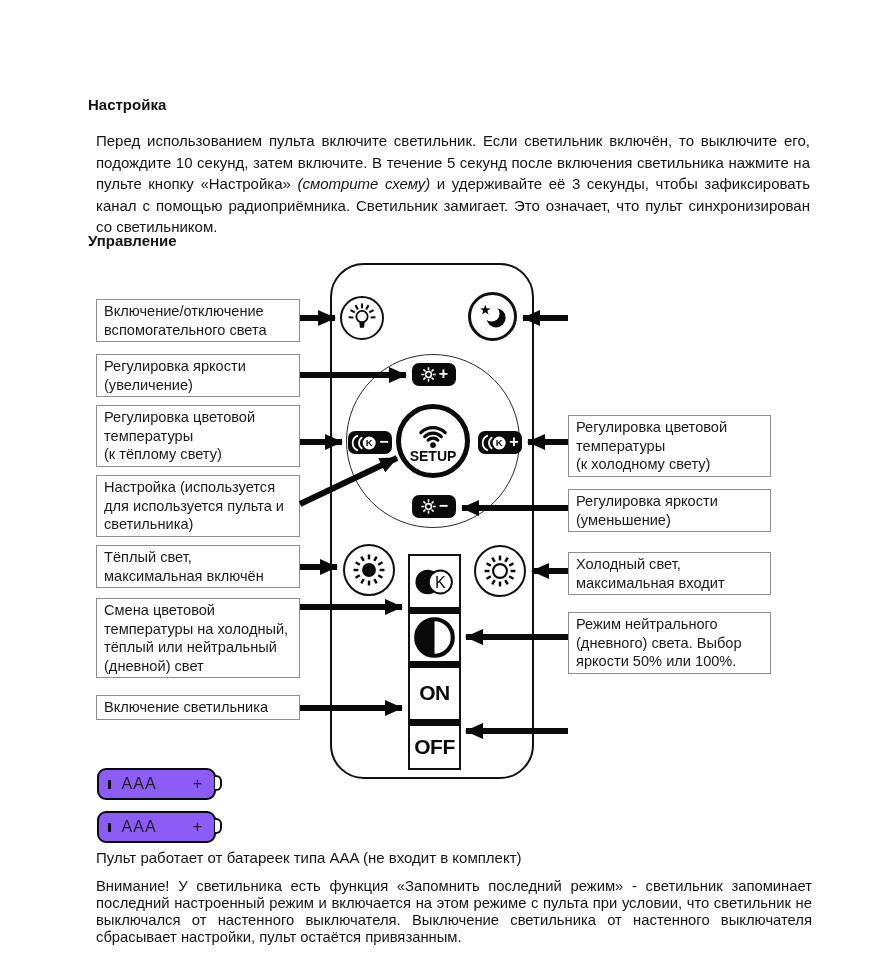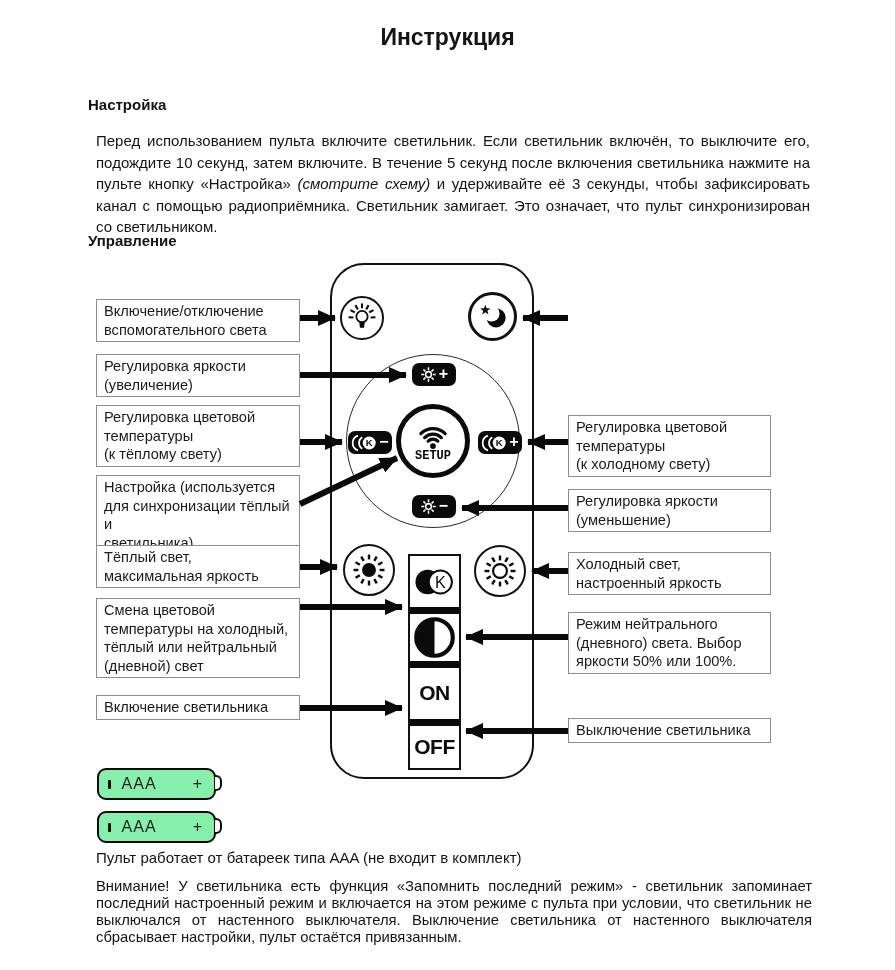--- a/index.html
+++ b/index.html
@@ -42,86 +42,84 @@
   .pill .sign { color:#fff; font-weight:800; font-size:16px; line-height:1;
                 transform:translateY(-1px); }
   .pill-plus  { left:412px; top:363px; }
   .pill-kmin  { left:348px; top:431px; }
   .pill-kplus { left:478px; top:431px; }
   .pill-min   { left:412px; top:495px; }
   .setup { left:396px; top:404px; width:74px; height:74px; background:#fff;
            border:5px solid #0a0a0a; border-radius:50%; z-index:2;
            display:flex; flex-direction:column; align-items:center;
            justify-content:center; }
-  .setup-label { font-size:12px; font-weight:800; letter-spacing:0;
-                 color:#0a0a0a; margin-top:-1px;font-family:Liberation Mono, monospace; }
+  .setup-label { font-size:14px; font-weight:800; letter-spacing:0;
+                 color:#0a0a0a; margin-top:-1px; }
   .btncol { left:408px; top:554px; width:53px; height:216px;
             border:2px solid #111; background:#fff; display:flex;
             flex-direction:column; }
   .cell { display:flex; align-items:center; justify-content:center; }
   .c1 { height:52px; } .c2 { height:48px; } .c3 { height:52px; } .c4 { height:43px;text-align:center; }
   .sep { height:7px; background:#0a0a0a; }
   .onoff { font-size:21px; font-weight:800; letter-spacing:-0.5px; color:#0a0a0a; }
   
   .arrows { left:0; top:0; z-index:5; pointer-events:none; }
   
   .battery { left:97px; width:119px; height:32px; border:2.6px solid #0a0a0a;
-             border-radius:9px; background:#86efac; display:flex; align-items:center;text-align:center; }
+             border-radius:9px; background:#8b5cf6; display:flex; align-items:center;text-align:center; }
   .bat1 { top:768px; } .bat2 { top:811px; }
   .bat-minus-mark { width:2.6px; height:9px; background:#0a0a0a;
                     margin-left:9px; border-radius:1px; }
   .bat-type { font-size:16px; margin-left:11px; letter-spacing:1px; color:#222; }
   .bat-plus { margin-left:auto; margin-right:12px; font-size:16px; color:#222; }
   .bat-nub { position:absolute; right:-8px; top:5px; width:7px; height:16px;
              border:2.6px solid #0a0a0a; border-left:none;
              border-radius:0 6px 6px 0; background:#fff; }
 </style>
 </head>
 <body>
 
 <div id="page">
 
   <div class="abs title">
-    <div>Инструкция</div>
   </div>
 
   <div class="abs heading" style="top:96px">Настройка</div>
   <div class="abs para" style="top:130px"><span>Перед использованием пульта включите светильник. Если светильник включён, то выключите его, подождите 10 секунд, затем включите. В течение 5 секунд после включения светильника нажмите на пульте кнопку «Настройка» </span><span class="it">(смотрите схему)</span><span> и удерживайте её 3 секунды, чтобы зафиксировать канал с помощью радиоприёмника. Светильник замигает. Это означает, что пульт синхронизирован со светильником.</span></div>
 
   <div class="abs heading" style="top:232px">Управление</div>
 
   <div class="abs box bl" style="top:299px">Включение/отключение
 вспомогательного света</div>
   <div class="abs box bl" style="top:354px">Регулировка яркости
 (увеличение)</div>
   <div class="abs box bl" style="top:405px">Регулировка цветовой
 температуры
 (к тёплому свету)</div>
   <div class="abs box bl" style="top:475px">Настройка (используется
-для синхронизации тёплый и
+для используется пульта и
 светильника)</div>
   <div class="abs box bl" style="top:545px">Тёплый свет,
-максимальная яркость</div>
+максимальная включён</div>
   <div class="abs box bl" style="top:695px">Включение светильника</div>
   <div class="abs box bl" style="top:598px">Смена цветовой
 температуры на холодный,
 тёплый или нейтральный
 (дневной) свет</div>
 
   <div class="abs box br" style="top:415px">Регулировка цветовой
 температуры
 (к холодному свету)</div>
   <div class="abs box br" style="top:489px">Регулировка яркости
 (уменьшение)</div>
   <div class="abs box br" style="top:552px">Холодный свет,
-настроенный яркость</div>
+максимальная входит</div>
   <div class="abs box br" style="top:612px">Режим нейтрального
 (дневного) света. Выбор
 яркости 50% или 100%.</div>
-  <div class="abs box br" style="top:718px">Выключение светильника</div>
 
   <div class="abs remote"></div>
   <div class="abs dpad"></div>
 
   <div class="abs cbtn bulb-btn">
     <svg width="36" height="36" viewBox="0 0 52 52">
       <g stroke="#0a0a0a" stroke-width="3">
         <line x1="26" y1="12" x2="26" y2="5"></line>
         <line x1="32" y1="13.6" x2="35.5" y2="7.4"></line>
         <line x1="20" y1="13.6" x2="16.5" y2="7.4"></line>

